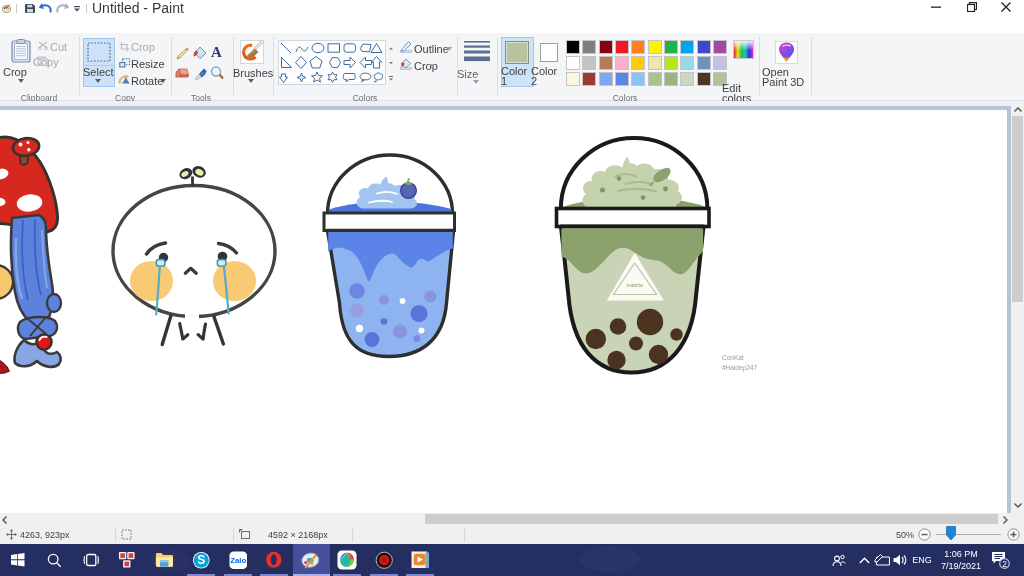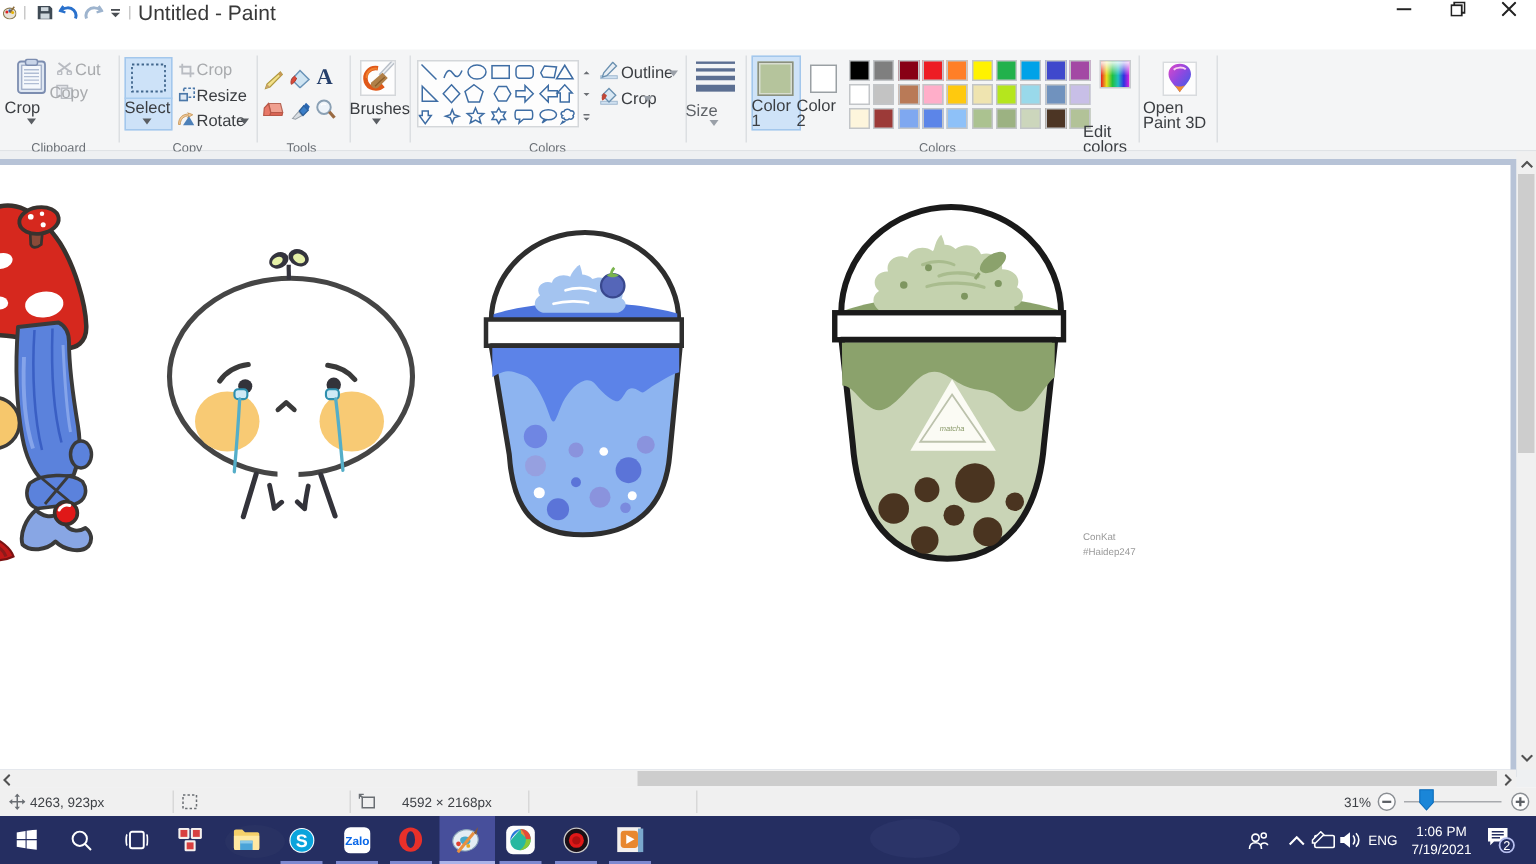--- a/index.html
+++ b/index.html
@@ -496,21 +496,21 @@
       <rect x="1" y="1" width="9" height="9" fill="none" stroke="#6a6e73" stroke-dasharray="1.6 1.4"></rect>
     </svg>
     <div class="sdiv" style="left:233px"></div>
     <svg class="abs" style="left:239px;top:4px" width="11" height="11" viewBox="0 0 11 11">
       <rect x="2.5" y="2.5" width="8" height="7" fill="none" stroke="#6a6e73"></rect>
       <path d="M0.5 3.5 V0.5 H3.5 M0.5 0.5 L3 3" stroke="#6a6e73" fill="none"></path>
     </svg>
     <div class="abs" style="left:268px;top:5px">4592 × 2168px</div>
     <div class="sdiv" style="left:352px"></div>
     <div class="sdiv" style="left:464px"></div>
-    <div class="abs" style="left:896px;top:5px">31%</div>
+    <div class="abs" style="left:896px;top:5px">50%</div>
     <svg class="abs" style="left:918px;top:3px" width="13" height="13" viewBox="0 0 13 13">
       <circle cx="6.5" cy="6.5" r="5.6" fill="#fdfdfd" stroke="#8a8e93"></circle>
       <rect x="3.5" y="5.8" width="6" height="1.5" fill="#5a5e63"></rect>
     </svg>
     <div class="abs" style="left:936px;top:9px;width:65px;height:1px;background:#a8aaad"></div>
     <svg class="abs" style="left:946px;top:1px" width="10" height="15" viewBox="0 0 10 15">
       <path d="M0.5 0.5 H9.5 V9 L5 14 L0.5 9 Z" fill="#1a86d8" stroke="#0a6ab8" stroke-width="0.7"></path>
     </svg>
     <svg class="abs" style="left:1007px;top:3px" width="13" height="13" viewBox="0 0 13 13">
       <circle cx="6.5" cy="6.5" r="5.6" fill="#fdfdfd" stroke="#8a8e93"></circle>

